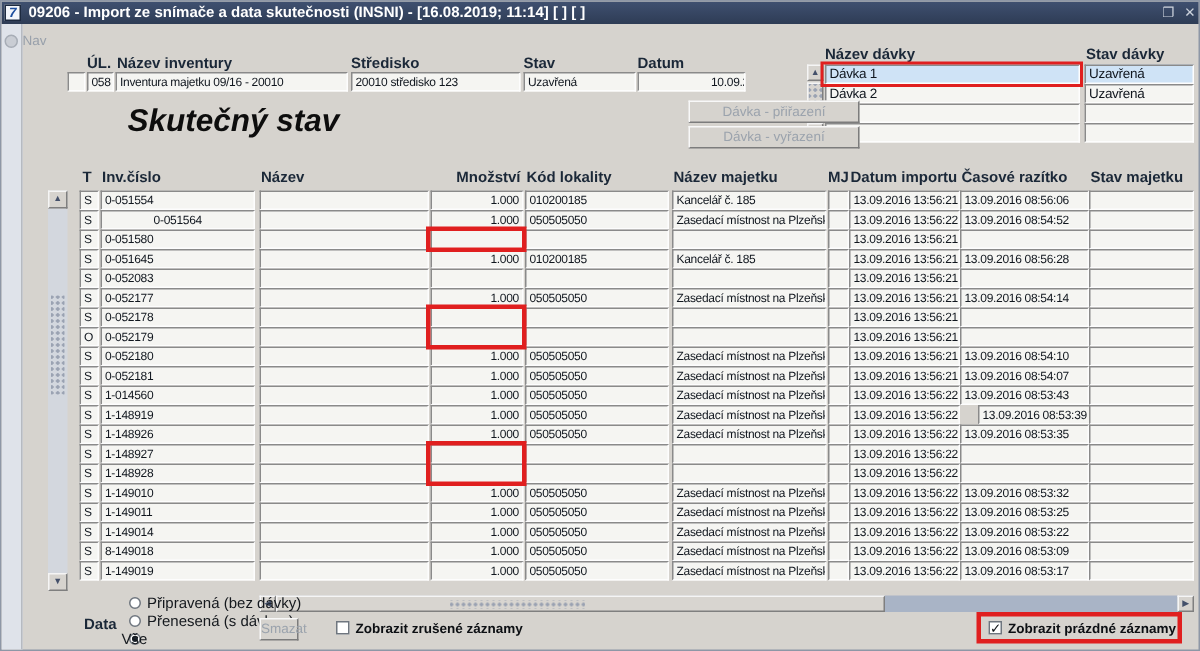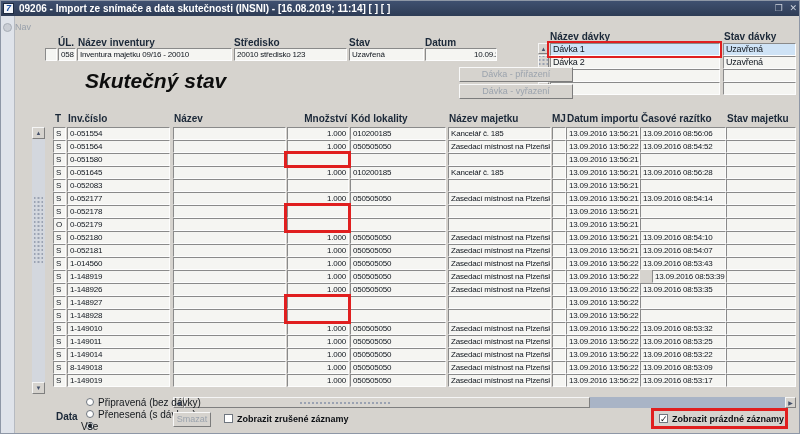--- a/index.html
+++ b/index.html
@@ -121,21 +121,21 @@
       <div class="fld" style="left: 66px; top: 126px; width: 103px;">0-051554</div>
       <div class="fld" style="left: 172px; top: 126px; width: 113px;"></div>
       <div class="fld num" style="left: 286px; top: 126px; width: 62px;">1.000</div>
       <div class="fld" style="left: 349px; top: 126px; width: 96px;">010200185</div>
       <div class="fld" style="left: 447px; top: 126px; width: 103px;">Kancelář č. 185</div>
       <div class="fld" style="left: 551px; top: 126px; width: 14px;"></div>
       <div class="fld" style="left: 565px; top: 126px; width: 74px;">13.09.2016 13:56:21</div>
       <div class="fld" style="left: 639px; top: 126px; width: 86px;">13.09.2016 08:56:06</div>
       <div class="fld" style="left: 725px; top: 126px; width: 70px;"></div>
       <div class="fld" style="left: 52px; top: 139px; width: 13px;">S</div>
-      <div class="fld" style="left: 66px; top: 139px; width: 103px;">0-051564</div>
+      <div class="fld" style="left: 66px; top: 139px; width: 103px; text-align: center;">0-051564</div>
       <div class="fld" style="left: 172px; top: 139px; width: 113px;"></div>
       <div class="fld num" style="left: 286px; top: 139px; width: 62px;">1.000</div>
       <div class="fld" style="left: 349px; top: 139px; width: 96px;">050505050</div>
       <div class="fld" style="left: 447px; top: 139px; width: 103px;">Zasedací místnost na Plzeňské</div>
       <div class="fld" style="left: 551px; top: 139px; width: 14px;"></div>
       <div class="fld" style="left: 565px; top: 139px; width: 74px;">13.09.2016 13:56:22</div>
       <div class="fld" style="left: 639px; top: 139px; width: 86px;">13.09.2016 08:54:52</div>
       <div class="fld" style="left: 725px; top: 139px; width: 70px;"></div>
       <div class="fld" style="left: 52px; top: 152px; width: 13px;">S</div>
       <div class="fld" style="left: 66px; top: 152px; width: 103px;">0-051580</div>
@@ -332,21 +332,21 @@
   <div class="sb-btn" style="left:784px;top:396px;width:11px;height:11px;">▶</div>
 
   <div class="lbl" style="left:55px;top:410px;">Data</div>
   <div class="radio" id="radio-0" style="left:85px;top:397px;"></div>
   <div class="rlabel" style="left:97px;top:397px;">Připravená (bez dávky)</div>
   <div class="radio" id="radio-1" style="left:85px;top:409px;"></div>
   <div class="rlabel" style="left:97px;top:409px;">Přenesená (s dávkou)</div>
   <div class="radio checked" id="radio-2" style="left:85px;top:421px;"></div>
   <div class="rlabel" style="left:80px;top:421px;">Vše</div>
 
-  <div class="btn disabled" style="left:172px;top:411px;width:38px;height:15px;">Smazat</div>
+  <div class="btn disabled" style="left:172px;top:411px;width:26px;height:15px;">Smazat</div>
   <div class="cbox" id="cb-cancelled" style="left:223px;top:413px;"></div>
   <div class="cblabel" style="left:236px;top:413px;">Zobrazit zrušené záznamy</div>
 
   <div class="red-annot" style="left:650px;top:407px;width:137px;height:21px;"></div>
   <div class="cbox" id="cb-empty" style="left:658px;top:413px;">✓</div>
   <div class="cblabel" style="left:671px;top:413px;">Zobrazit prázdné záznamy</div>
 
 </div>
 
 </body></html>

